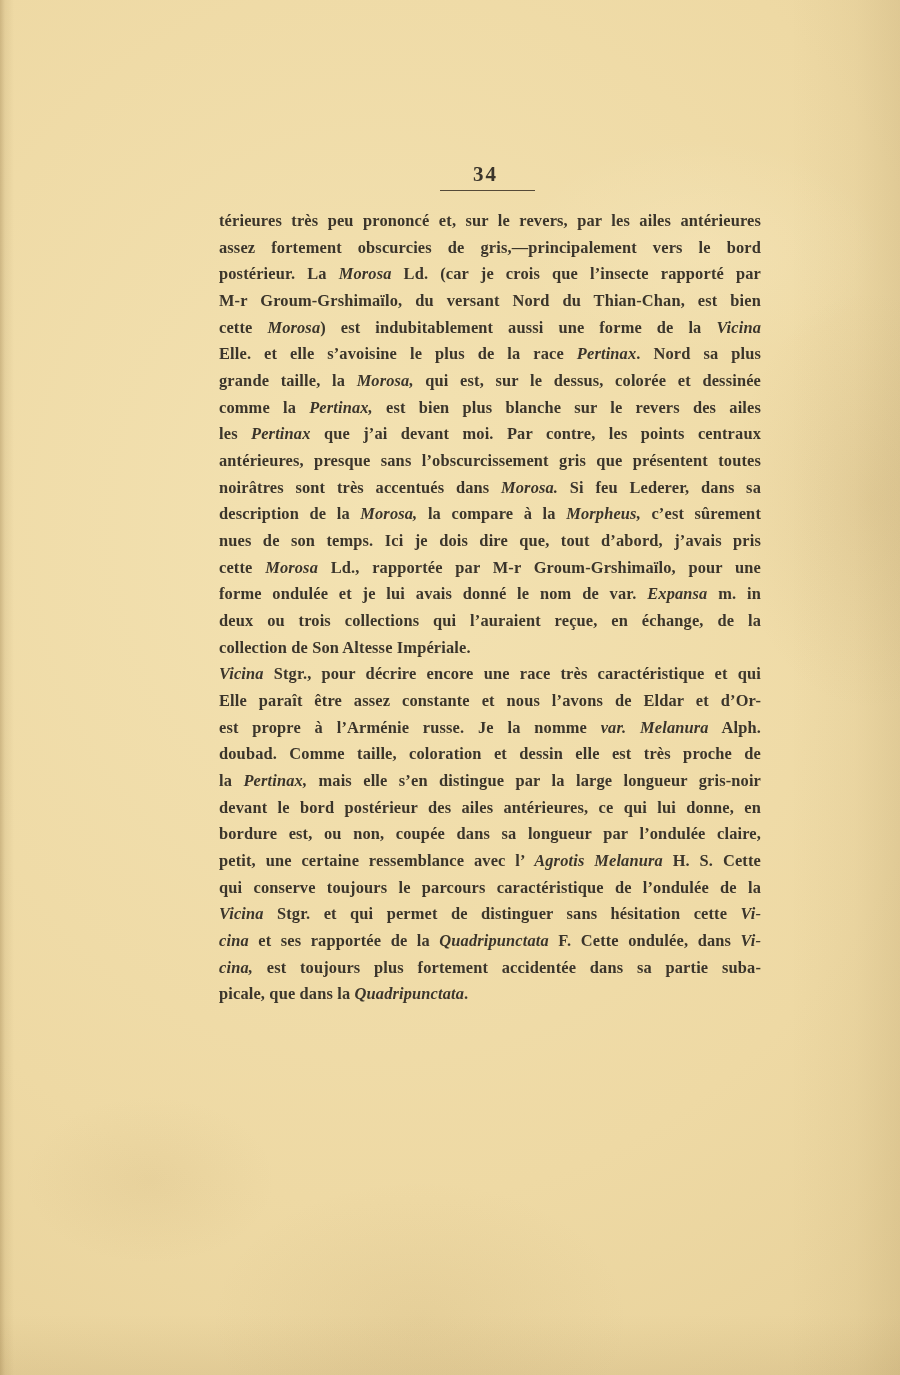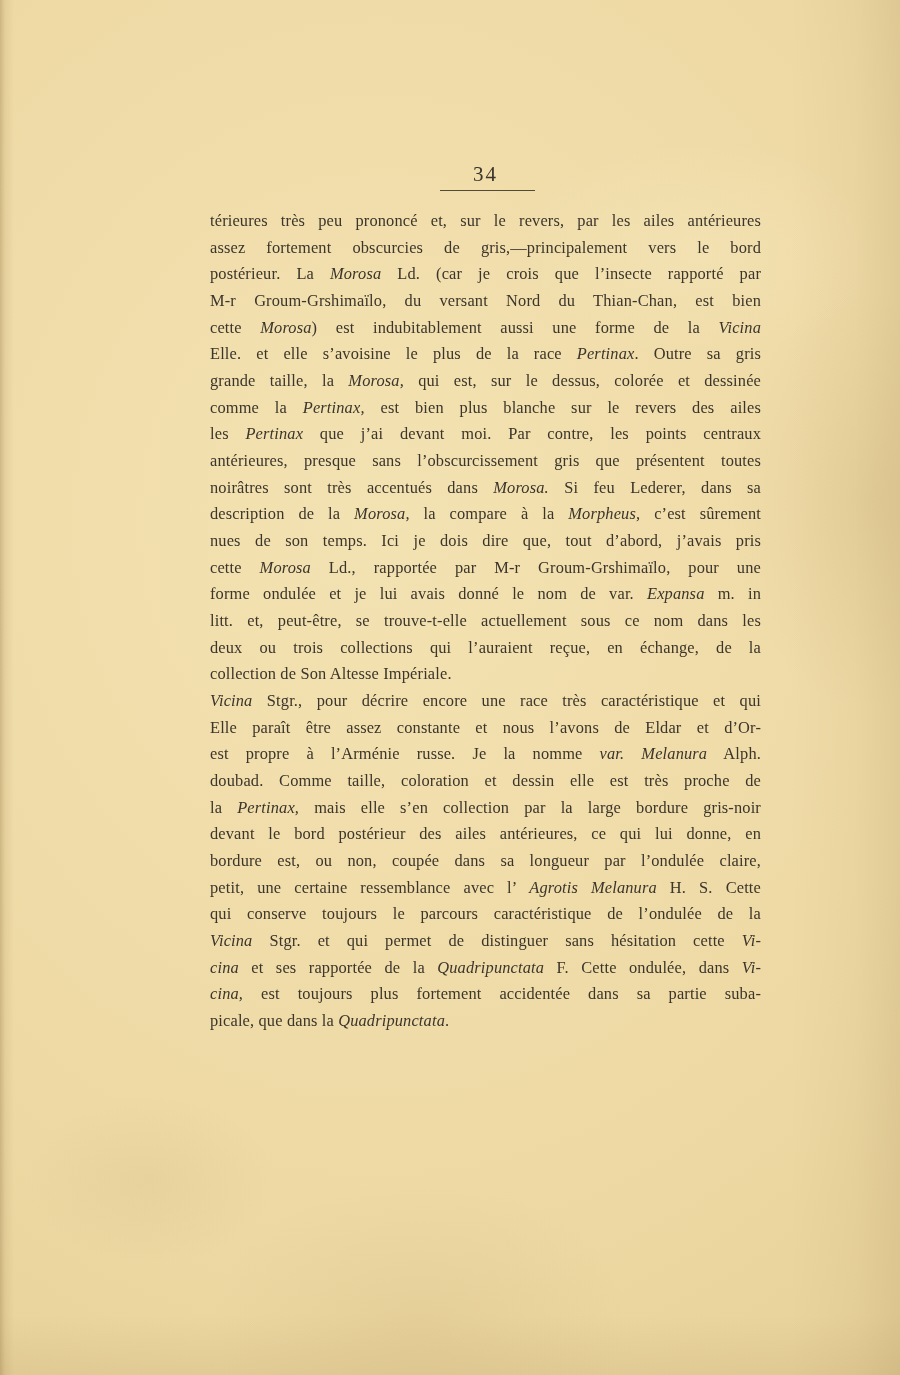--- a/index.html
+++ b/index.html
@@ -13,20 +13,21 @@
     position: relative;
     width: 900px;
     height: 1375px;
     background:
       linear-gradient(90deg, rgba(130,100,50,0.30) 0px, rgba(130,100,50,0.10) 5px, rgba(130,100,50,0) 14px),
       linear-gradient(270deg, rgba(140,110,60,0.14) 0px, rgba(140,110,60,0.05) 45px, rgba(140,110,60,0) 110px),
       linear-gradient(0deg, rgba(140,110,60,0.10) 0px, rgba(140,110,60,0) 60px),
       radial-gradient(ellipse 120% 90% at 42% 38%, var(--page-bg-light) 0%, var(--page-bg) 55%, var(--page-bg-edge) 100%);
     font-family: "Liberation Serif", "DejaVu Serif", serif;
     color: var(--text);
+    font-weight: bold;
   }
   
   .page::before {
     content: "";
     position: absolute;
     inset: 0;
     pointer-events: none;
     background:
       radial-gradient(ellipse 180px 120px at 150px 1180px, rgba(160,125,70,0.08), rgba(160,125,70,0) 70%),
       radial-gradient(ellipse 260px 160px at 700px 250px, rgba(255,245,215,0.20), rgba(255,245,215,0) 70%),
@@ -63,20 +64,21 @@
     letter-spacing: 0.15px;
   }
   .para { margin: 0; }
   .line {
     height: 26.68px;
     line-height: 26.68px;
     text-align: justify;
     text-align-last: justify;
     white-space: normal;
     overflow: visible;
+    margin-left: 9px;
   }
   .line.last {
     text-align-last: left;
   }
   .line.indent {
     text-indent: 30px;
   }
   .it { font-style: italic; }
 </style>
 </head>
@@ -87,40 +89,39 @@
     <span class="page-number">34</span>
   </div>
   <div class="page-number-rule"></div>
   <div class="text-block">
       <div class="para">
         <div class="line"><span>térieures très peu prononcé et, sur le revers, par les ailes antérieures</span></div>
         <div class="line"><span>assez fortement obscurcies de gris,—principalement vers le bord</span></div>
         <div class="line"><span>postérieur. La </span><span class="it">Morosa</span><span> Ld. (car je crois que l’insecte rapporté par</span></div>
         <div class="line"><span>M-r Groum-Grshimaïlo, du versant Nord du Thian-Chan, est bien</span></div>
         <div class="line"><span>cette </span><span class="it">Morosa</span><span>) est indubitablement aussi une forme de la </span><span class="it">Vicina</span></div>
-        <div class="line"><span>Elle. et elle s’avoisine le plus de la race </span><span class="it">Pertinax</span><span>. Outre sa gris</span></div>
+        <div class="line"><span>Elle. et elle s’avoisine le plus de la race </span><span class="it">Pertinax</span><span>. Nord sa plus</span></div>
         <div class="line"><span>grande taille, la </span><span class="it">Morosa,</span><span> qui est, sur le dessus, colorée et dessinée</span></div>
         <div class="line"><span>comme la </span><span class="it">Pertinax,</span><span> est bien plus blanche sur le revers des ailes</span></div>
         <div class="line"><span>les </span><span class="it">Pertinax</span><span> que j’ai devant moi. Par contre, les points centraux</span></div>
         <div class="line"><span>antérieures, presque sans l’obscurcissement gris que présentent toutes</span></div>
         <div class="line"><span>noirâtres sont très accentués dans </span><span class="it">Morosa.</span><span> Si feu Lederer, dans sa</span></div>
         <div class="line"><span>description de la </span><span class="it">Morosa,</span><span> la compare à la </span><span class="it">Morpheus,</span><span> c’est sûrement</span></div>
         <div class="line"><span>nues de son temps. Ici je dois dire que, tout d’abord, j’avais pris</span></div>
         <div class="line"><span>cette </span><span class="it">Morosa</span><span> Ld., rapportée par M-r Groum-Grshimaïlo, pour une</span></div>
         <div class="line"><span>forme ondulée et je lui avais donné le nom de var. </span><span class="it">Expansa</span><span> m. in</span></div>
-        <div class="line"><span>litt. et, peut-être, se trouve-t-elle actuellement sous ce nom dans les</span></div>
         <div class="line"><span>deux ou trois collections qui l’auraient reçue, en échange, de la</span></div>
         <div class="line last"><span>collection de Son Altesse Impériale.</span></div>
       </div>
       <div class="para">
         <div class="line"><span class="it">Vicina</span><span> Stgr., pour décrire encore une race très caractéristique et qui</span></div>
         <div class="line"><span>Elle paraît être assez constante et nous l’avons de Eldar et d’Or-</span></div>
         <div class="line"><span>est propre à l’Arménie russe. Je la nomme </span><span class="it">var. Melanura</span><span> Alph.</span></div>
         <div class="line"><span>doubad. Comme taille, coloration et dessin elle est très proche de</span></div>
-        <div class="line"><span>la </span><span class="it">Pertinax,</span><span> mais elle s’en collection par la large bordure gris-noir</span></div>
+        <div class="line"><span>la </span><span class="it">Pertinax,</span><span> mais elle s’en distingue par la large longueur gris-noir</span></div>
         <div class="line"><span>devant le bord postérieur des ailes antérieures, ce qui lui donne, en</span></div>
         <div class="line"><span>bordure est, ou non, coupée dans sa longueur par l’ondulée claire,</span></div>
         <div class="line"><span>petit, une certaine ressemblance avec l’ </span><span class="it">Agrotis Melanura</span><span> H. S. Cette</span></div>
         <div class="line"><span>qui conserve toujours le parcours caractéristique de l’ondulée de la</span></div>
         <div class="line"><span class="it">Vicina</span><span> Stgr. et qui permet de distinguer sans hésitation cette </span><span class="it">Vi-</span></div>
         <div class="line"><span class="it">cina</span><span> et ses rapportée de la </span><span class="it">Quadripunctata</span><span> F. Cette ondulée, dans </span><span class="it">Vi-</span></div>
         <div class="line"><span class="it">cina,</span><span> est toujours plus fortement accidentée dans sa partie suba-</span></div>
         <div class="line last"><span>picale, que dans la </span><span class="it">Quadripunctata</span><span>.</span></div>
       </div>
     </div>

